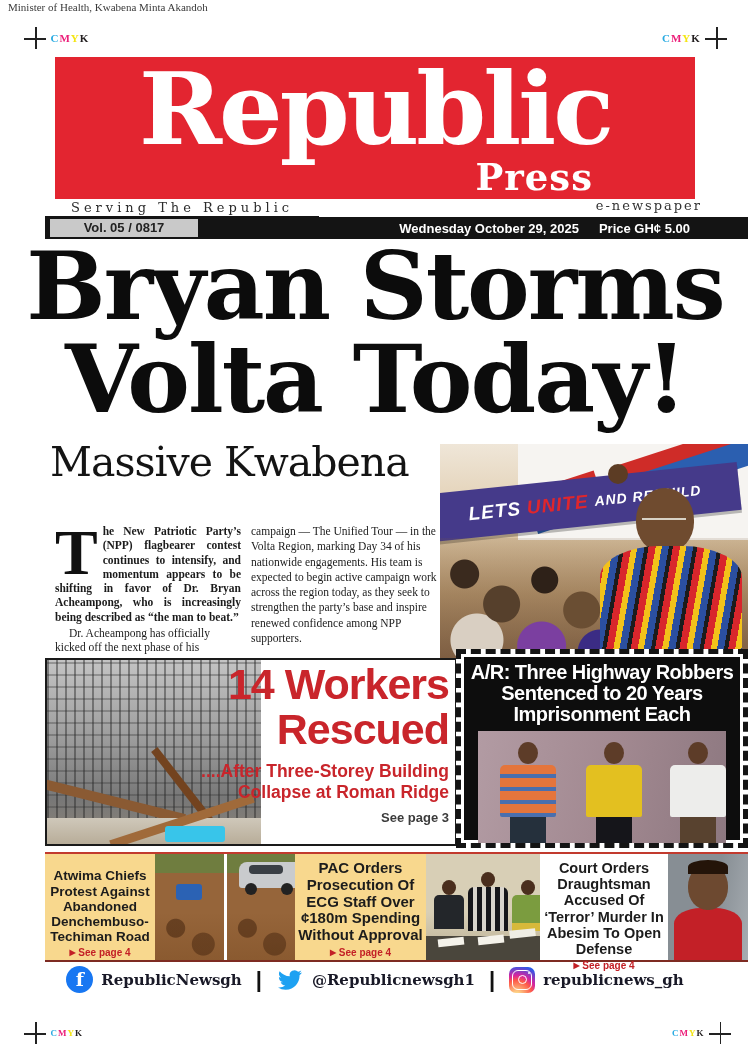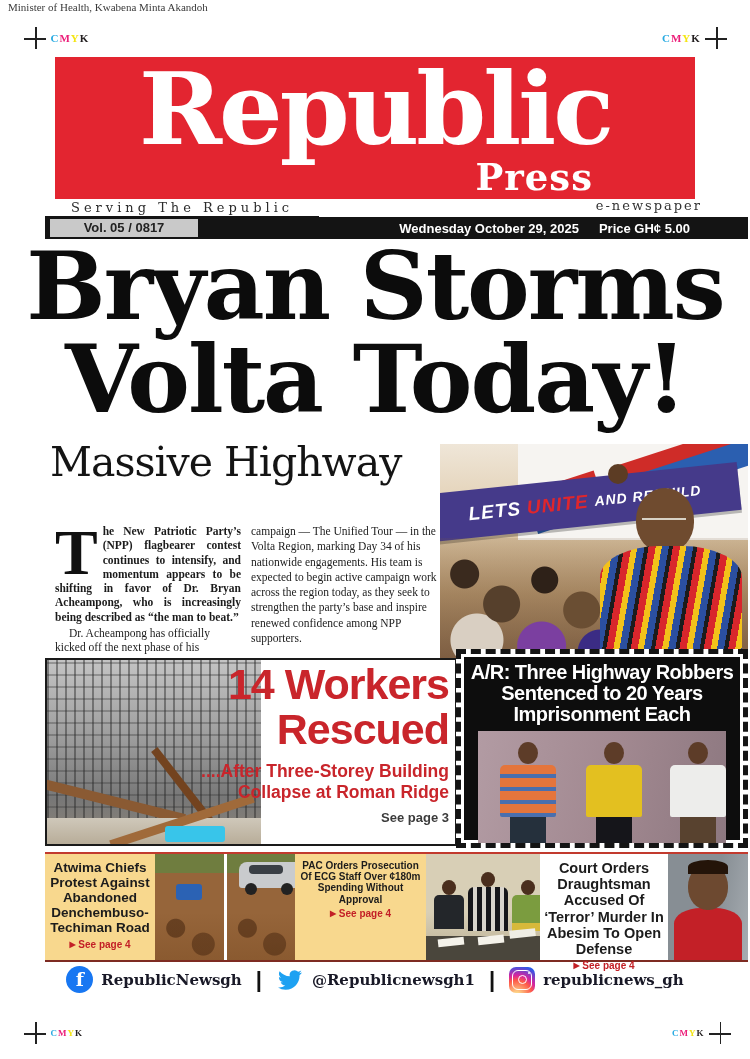--- a/index.html
+++ b/index.html
@@ -121,21 +121,21 @@
 
   
   .strip { position:absolute; left:45px; top:852px; width:703px; height:110px;
            border-top:2px solid #c23a2e; border-bottom:2px solid #7e2b22; display:flex; }
   .strip-cell { height:100%; }
   .strip-txt { background:#f8d88e; padding:6px 3px 2px 3px; text-align:center; color:#1c1c1c;
                display:flex; flex-direction:column; justify-content:flex-start; }
   .strip-h { font:bold 13.5px/1.12 "Liberation Sans", sans-serif; }
   .strip-see { margin-top:3px; color:#c31f26; font:bold 10px "Liberation Sans", sans-serif; }
   .see-marker { font-size:8px; vertical-align:1px; }
-  .cell-t1 { width:110px; } .cell-p1 { width:140px; }
+  .cell-t1 { width:110px;justify-content:flex-end; } .cell-p1 { width:140px; }
   .cell-t2 { width:131px; } .cell-p2 { width:114px; }
   .cell-t3 { width:128px; background:#fff; } .cell-p3 { width:80px; }
 
   .road { position:relative; display:flex; overflow:hidden; }
   .road-pane { position:relative; flex:1; overflow:hidden;
        background:
          radial-gradient(circle at 30% 70%, rgba(60,30,10,.5) 0 9px, transparent 10px),
          radial-gradient(circle at 70% 85%, rgba(60,30,10,.45) 0 11px, transparent 12px),
          linear-gradient(180deg,#6f7d3f 0 18%, #96653a 18% 55%, #8a5a30 100%); }
   .road-div { width:3px; background:#fff; }
@@ -226,21 +226,21 @@
       <span class="unite">UNITE</span>
       <span class="rest">AND REBUILD</span>
     </div>
     <div class="lp-crowd"></div>
     <div class="lp-fist"></div>
     <div class="lp-man-head"></div>
     <div class="lp-man-body"></div>
   </div>
 
   <div class="subhead">
-    <div>Massive Highway</div>
+    <div>Massive Kwabena</div>
   </div>
   <div class="lead-cols">
     <div class="lead-col1">
       <div class="lead-bold">
         <span class="dropcap">T</span><span>he New Patriotic Party’s (NPP) flagbearer contest continues to intensify, and momentum appears to be shifting in favor of Dr. Bryan Acheampong, who is increasingly being described as “the man to beat.”</span>
       </div>
       <div class="lead-reg">Dr. Acheampong has officially kicked off the next phase of his</div>
     </div>
     <div class="lead-col2">
       <div class="lead-col2-text">campaign — The Unified Tour — in the Volta Region, marking Day 34 of his nationwide engagements. His team is expected to begin active campaign work across the region today, as they seek to strengthen the party’s base and inspire renewed confidence among NPP supporters.</div>
@@ -300,21 +300,21 @@
     <div class="strip-cell road cell-p1">
       <div class="road-pane">
           <div class="truck"></div>
         </div>
       <div class="road-div"></div>
       <div class="road-pane">
           <div class="car"></div>
         </div>
     </div>
     <div class="strip-cell strip-txt cell-t2">
-      <div class="strip-h" style="font-size:10px;">PAC Orders Prosecution Of ECG Staff Over ¢180m Spending Without Approval</div>
+      <div class="strip-h" style="font-size:15px;">PAC Orders Prosecution Of ECG Staff Over ¢180m Spending Without Approval</div>
       <div class="strip-see"><span class="see-marker">▶</span> <span>See page 4</span></div>
     </div>
     <div class="strip-cell meeting cell-p2">
       <div class="mt-person mt-p1">
           <div class="mt-head"></div>
           <div class="mt-torso"></div>
         </div>
       <div class="mt-person mt-p2">
           <div class="mt-head"></div>
           <div class="mt-torso"></div>

